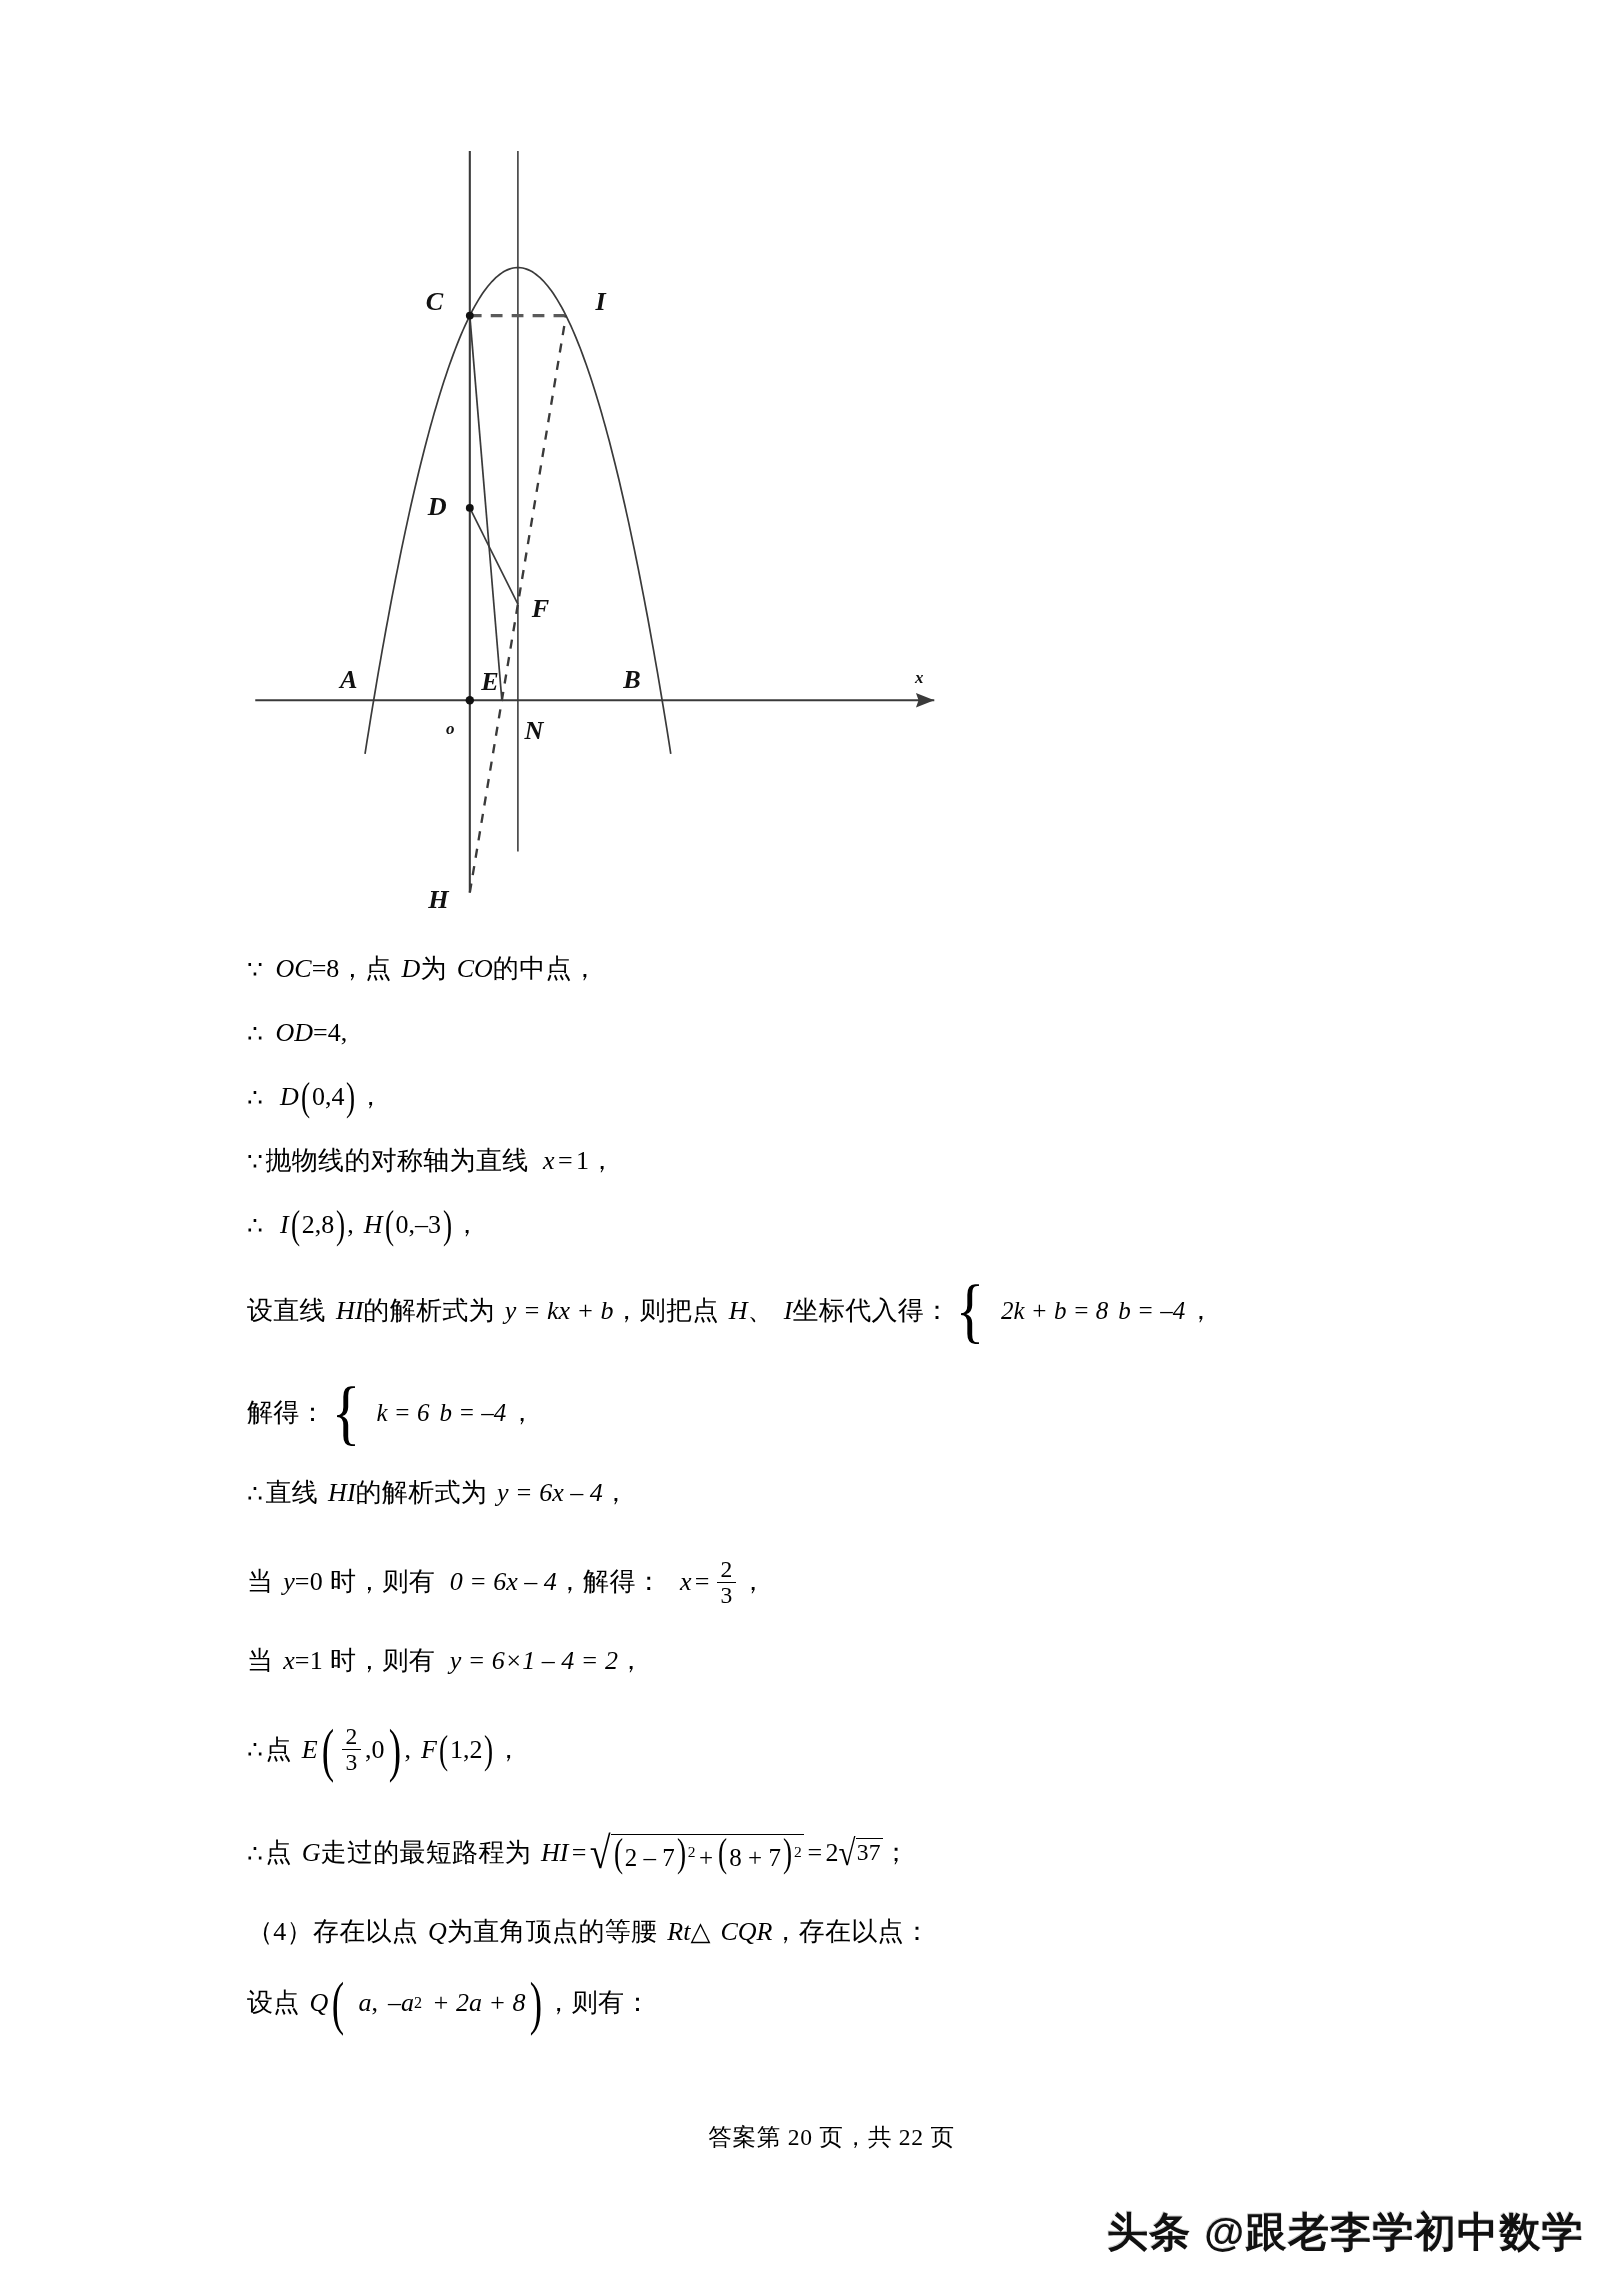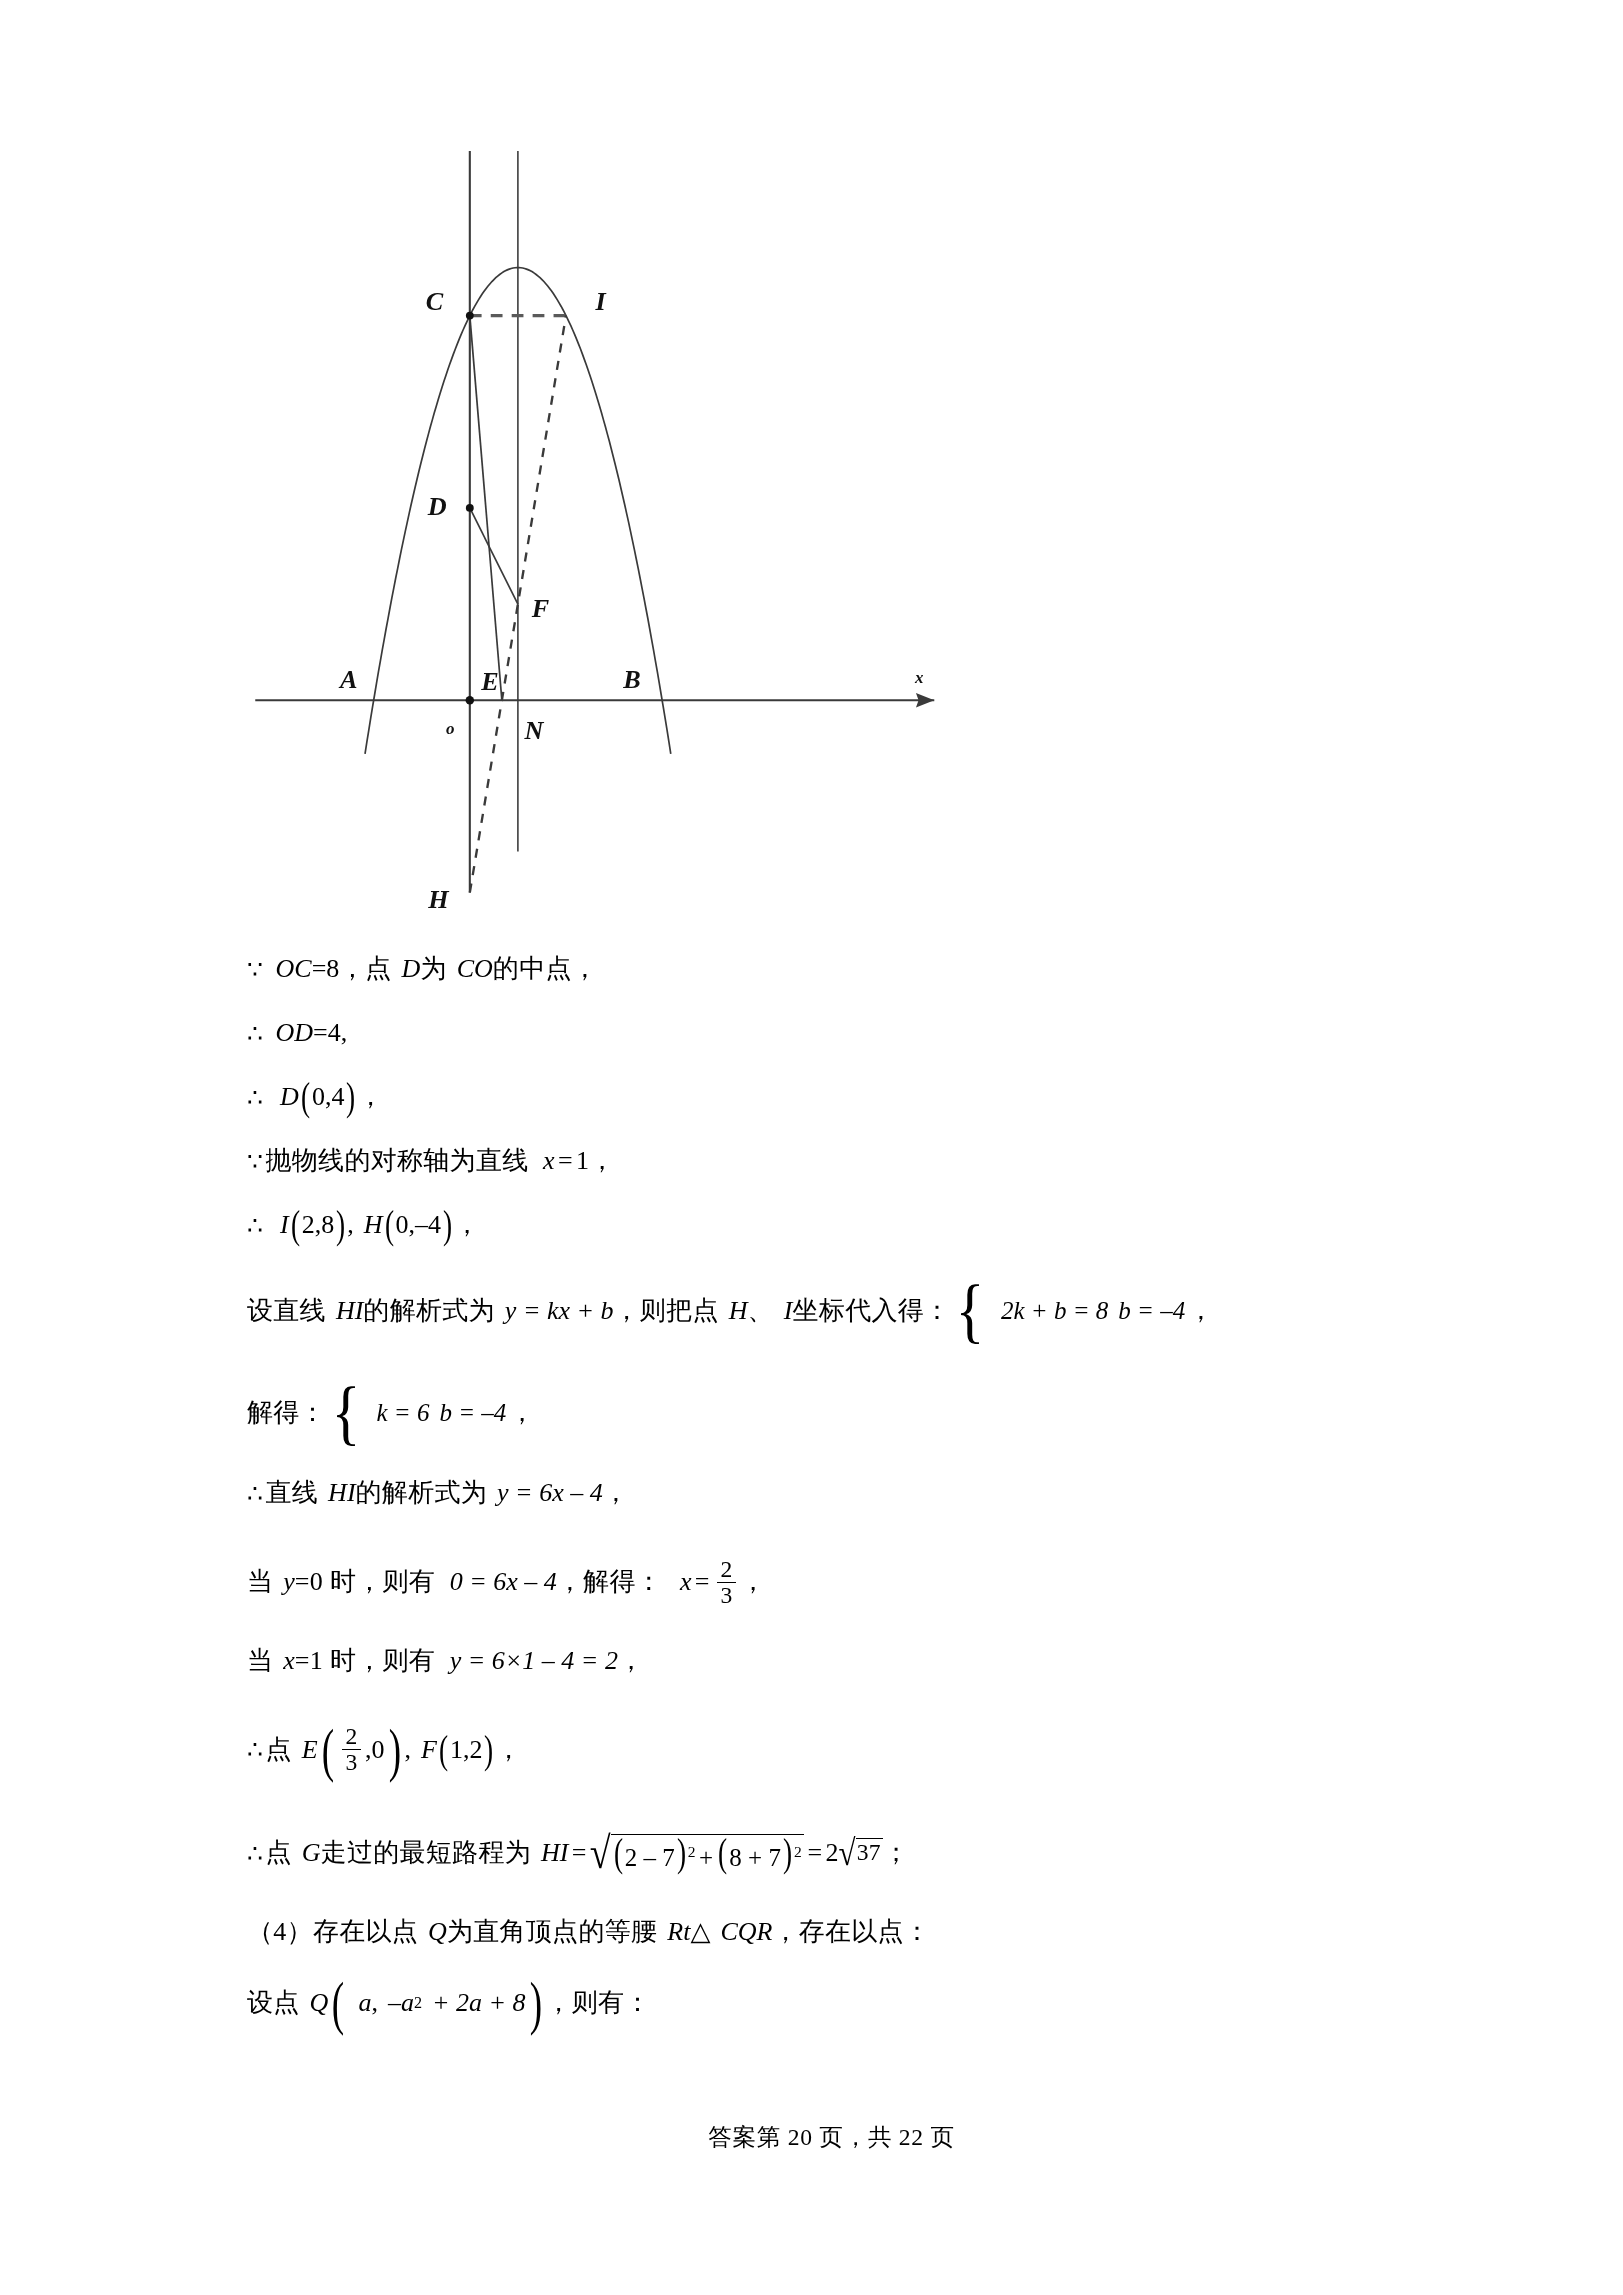--- a/index.html
+++ b/index.html
@@ -188,21 +188,21 @@
     <div class="line">
       <span class="therefore">∴</span>
       <span class="sp-s"></span>
       <span class="mi">I</span>
       <span class="bigparen">(</span>
       <span class="mn">2,8</span>
       <span class="bigparen">)</span>
       <span class="mn">,</span>
       <span class="mi">H</span>
       <span class="bigparen">(</span>
-      <span class="mn">0,–4</span>
+      <span class="mn">0,–3</span>
       <span class="bigparen">)</span>
       <span class="cn">，</span>
     </div>
 
     <div class="line tall">
       <span class="cn">设直线 </span>
       <span class="mi">HI</span>
       <span class="cn"> 的解析式为</span>
       <span class="mi">y = kx + b</span>
       <span class="cn">，则把点 </span>
@@ -329,15 +329,16 @@
       <sup class="pw">2</sup>
       <span class="mi">+ 2a + 8</span>
       <span class="bigparen tallp">)</span>
       <span class="cn">，则有：</span>
     </div>
 
   </div>
 
   <div class="footer">答案第 20 页，共 22 页</div>
 
+  <div class="watermark">头条 @跟老李学初中数学</div>
 
 </div>
 
 
 </body></html>

